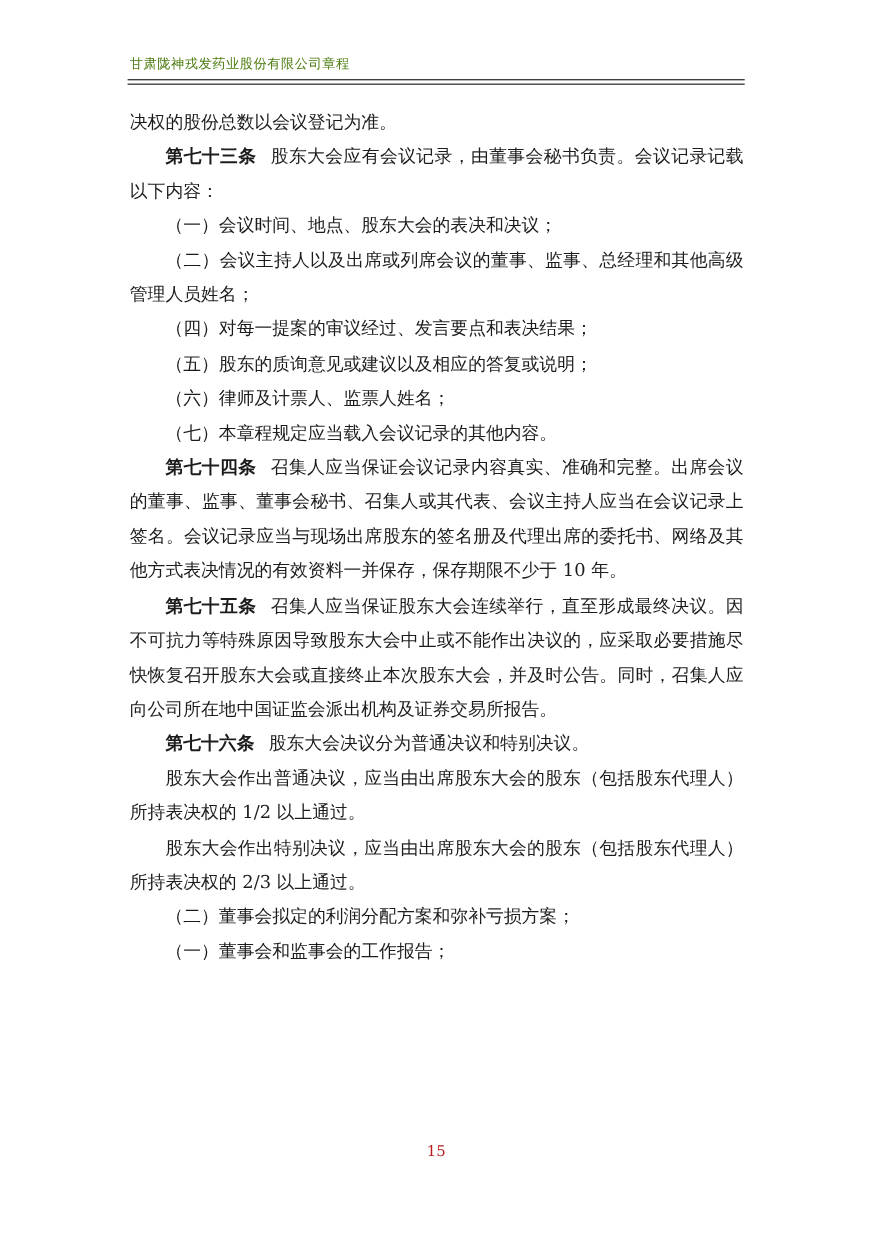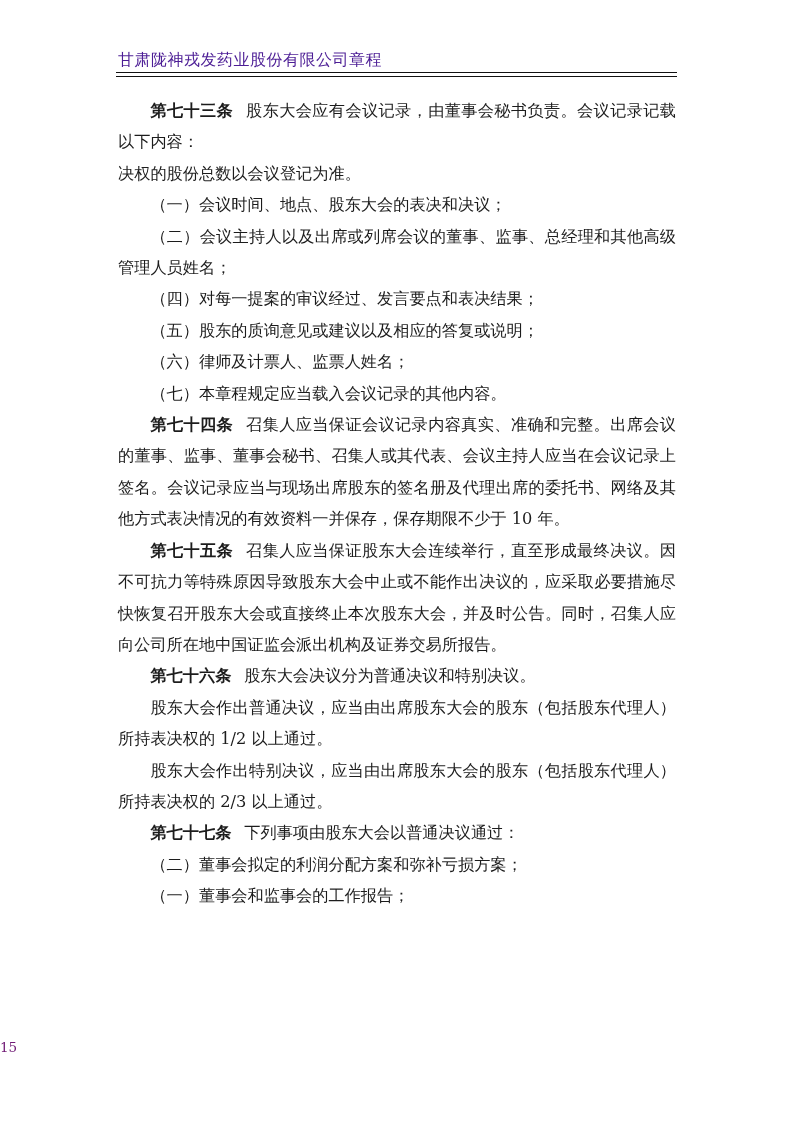--- a/index.html
+++ b/index.html
@@ -14,23 +14,23 @@
     background: #ffffff;
     overflow: hidden;
     font-family: "DejaVu Serif", "Liberation Serif", serif;
     color: #1c1c1c;
   }
   .doc-header {
     position: absolute;
     left: 118px;
     top: 50px;
     width: 558px;
-    font-size: 16px;
+    font-size: 12px;
     letter-spacing: 0.5px;
-    color: #4c1d95;
+    color: #4d7c0f;
     white-space: nowrap;
   }
   .header-rule {
     position: absolute;
     left: 116px;
     top: 72px;
     width: 561px;
     height: 2.5px;
     border-top: 1.5px solid #111111;
     border-bottom: 1.5px solid #111111;
@@ -59,37 +59,38 @@
   }
   .prefix {
     font-weight: bold;
     margin-right: 0.8em;
   }
   .page-number {
     position: absolute;
     left: 0;
     top: 1039px;
     width: 100%;
+    text-align: center;
     font-size: 13.5px;
-    color: #701a75;
+    color: #b91c1c;
   }
 </style>
 </head>
 <body>
 
 <div class="page">
 
   <div class="doc-header">甘肃陇神戎发药业股份有限公司章程</div>
 
   <div class="header-rule"></div>
 
   <div class="doc-body">
+  <p class="para plain"><span class="ptext">决权的股份总数以会议登记为准。</span></p>
+
   <p class="para indent"><b class="prefix">第七十三条</b><span class="ptext">股东大会应有会议记录，由董事会秘书负责。会议记录记载以下内容：</span></p>
-
-  <p class="para plain"><span class="ptext">决权的股份总数以会议登记为准。</span></p>
 
   <p class="para indent"><span class="ptext">（一）会议时间、地点、股东大会的表决和决议；</span></p>
 
   <p class="para indent"><span class="ptext">（二）会议主持人以及出席或列席会议的董事、监事、总经理和其他高级管理人员姓名；</span></p>
 
 
   <p class="para indent"><span class="ptext">（四）对每一提案的审议经过、发言要点和表决结果；</span></p>
 
   <p class="para indent"><span class="ptext">（五）股东的质询意见或建议以及相应的答复或说明；</span></p>
 
@@ -101,21 +102,20 @@
 
   <p class="para indent"><b class="prefix">第七十五条</b><span class="ptext">召集人应当保证股东大会连续举行，直至形成最终决议。因不可抗力等特殊原因导致股东大会中止或不能作出决议的，应采取必要措施尽快恢复召开股东大会或直接终止本次股东大会，并及时公告。同时，召集人应向公司所在地中国证监会派出机构及证券交易所报告。</span></p>
 
 
   <p class="para indent"><b class="prefix">第七十六条</b><span class="ptext">股东大会决议分为普通决议和特别决议。</span></p>
 
   <p class="para indent"><span class="ptext">股东大会作出普通决议，应当由出席股东大会的股东（包括股东代理人）所持表决权的 1/2 以上通过。</span></p>
 
   <p class="para indent"><span class="ptext">股东大会作出特别决议，应当由出席股东大会的股东（包括股东代理人）所持表决权的 2/3 以上通过。</span></p>
 
-  <p class="para indent"><b class="prefix">第七十七条</b><span class="ptext">下列事项由股东大会以普通决议通过：</span></p>
 
   <p class="para indent"><span class="ptext">（二）董事会拟定的利润分配方案和弥补亏损方案；</span></p>
 
   <p class="para indent"><span class="ptext">（一）董事会和监事会的工作报告；</span></p>
 </div>
 
   <div class="page-number">15</div>
 
 </div>
 

